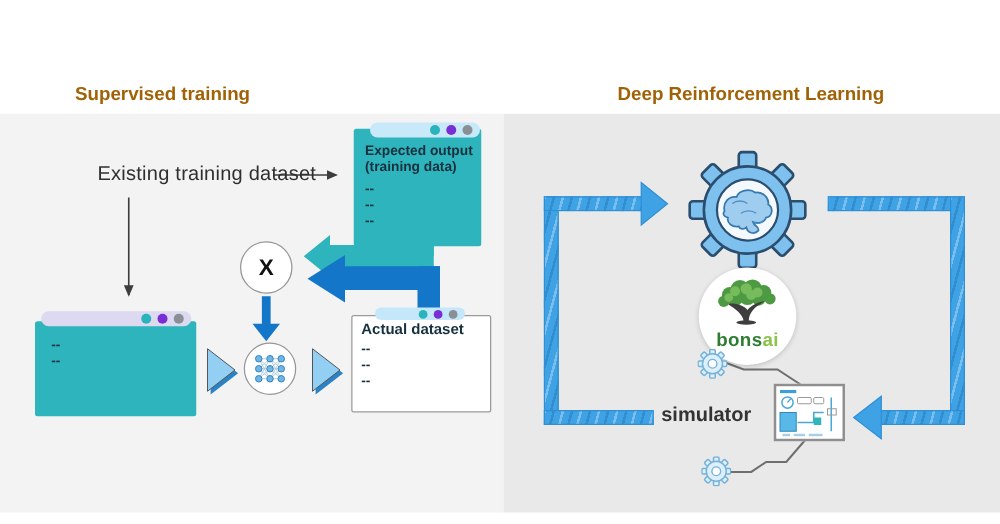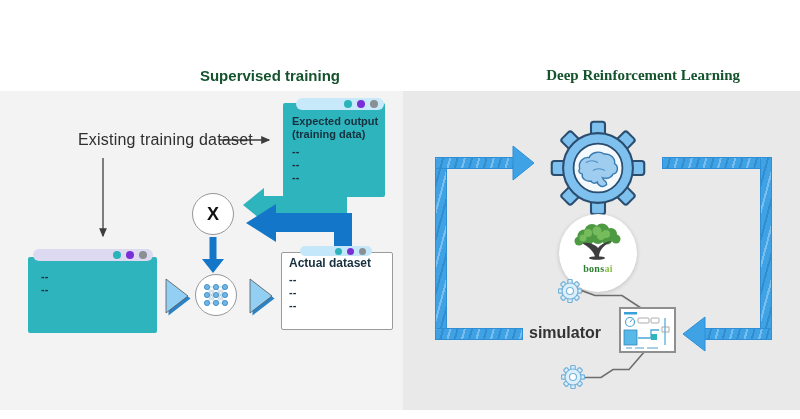--- a/index.html
+++ b/index.html
@@ -1,22 +1,22 @@
 <!DOCTYPE html>
 <html><head>
 <meta charset="utf-8">
 <style>
   html,body{margin:0;padding:0;background:#fff;}
   .canvas{position:relative;width:800px;height:419px;background:#ffffff;overflow:hidden;
           font-family:"Liberation Sans",sans-serif;}
   .abs{position:absolute;}
   .title{left:0;top:17;width:800px;text-align:center;font-size:21px;font-weight:700;color:#203c50;letter-spacing:.2px;}
-  .col-header{top:67px;font-size:15px;font-weight:700;color:#14532d;text-align:right;}
+  .col-header{top:67px;font-size:15px;font-weight:700;color:#a16207;text-align:left;}
   .col-header.lft{left:60px;width:280px;}
-  .col-header.rgt{left:470px;width:270px;font-family:Liberation Serif, serif;}
+  .col-header.rgt{left:494px;width:270px;}
   .panel{top:91px;height:319px;}
   .panel.lft{left:0;width:403px;background:#f2f3f2;}
   .panel.rgt{left:403px;width:397px;background:#e8e9e8;}
   .overlay{left:0;top:0;width:800px;height:419px;pointer-events:none;z-index:2;}
   .z3{z-index:3;}
   
   .winbox{border-radius:2px;}
   .teal{background:#2eb4bc;}
   .whitebox{background:#ffffff;border:1px solid #9b9b9b;box-sizing:border-box;}
   .pill{border-radius:7px;display:flex;align-items:center;justify-content:flex-end;gap:5px;padding-right:6px;box-sizing:border-box;}
@@ -32,21 +32,21 @@
   
   .flow-bar{background:
      repeating-linear-gradient(105deg, rgba(255,255,255,.30) 0 2px, rgba(255,255,255,0) 2px 7px,
        rgba(16,88,150,.28) 7px 9px, rgba(255,255,255,0) 9px 14px), #3fa2e5;
      box-shadow:inset 0 0 0 1px #2e8fd6;}
   .agent-label{left:547px;top:97px;width:100px;text-align:center;font-size:16px;font-weight:700;color:#222;}
   .sim-label{left:529px;top:324px;font-size:16px;font-weight:700;color:#333;}
   .dataset-label{left:54px;top:131px;font-size:16px;font-weight:400;color:#2f2f2f;letter-spacing:.2px;margin-left:24px;}
   .bonsai{left:559px;top:214px;width:78px;height:78px;background:#fff;border-radius:50%;
           box-shadow:0 1px 4px rgba(0,0,0,.18);text-align:center;}
-  .bonsai-word{font-size:10px;font-weight:700;letter-spacing:.3px;margin-top:-2px;font-family:Liberation Serif, serif;}
+  .bonsai-word{font-size:15px;font-weight:700;letter-spacing:.3px;margin-top:-2px;}
   .bonsai-word .p1{color:#2e7d32;}
   .bonsai-word .p2{color:#8bc34a;}
   .sim-thumb{left:619px;top:307px;width:57px;height:46px;background:#fff;border:2px solid #8f8f8f;box-sizing:border-box;}
 </style>
 </head>
 <body>
 
 <div class="canvas">
 
   <div class="abs panel lft"></div>

